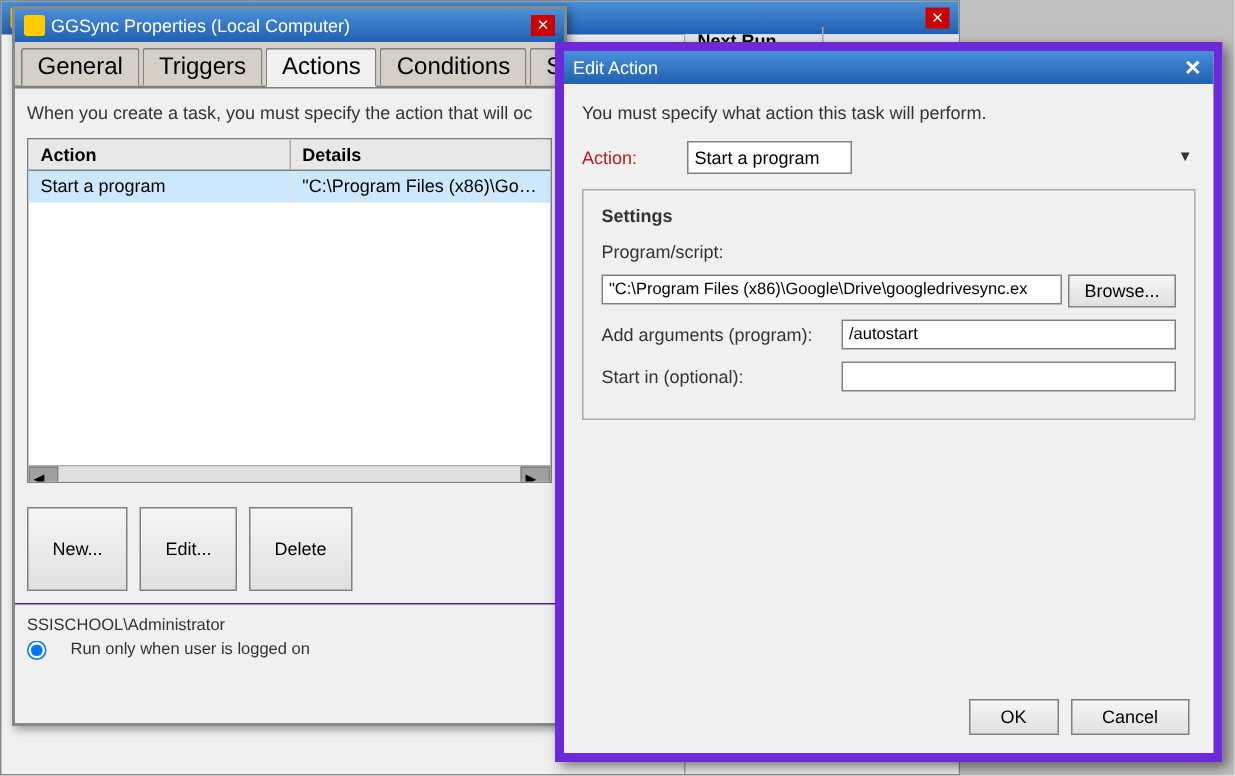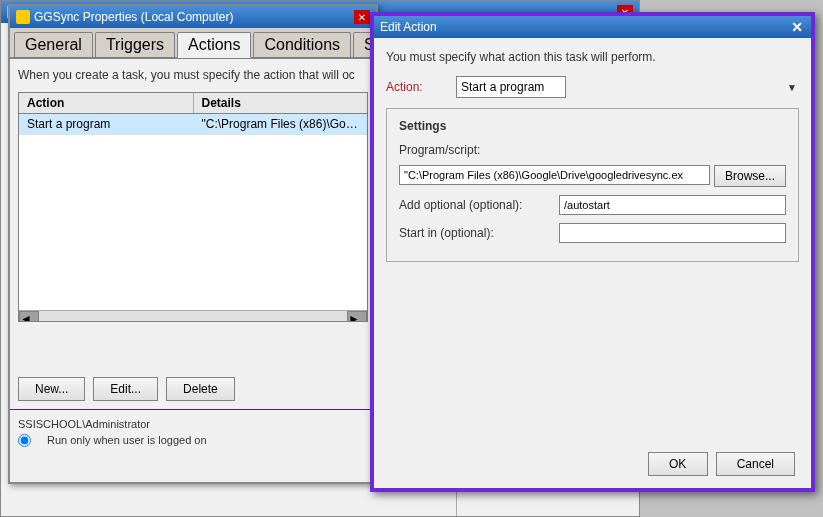--- a/index.html
+++ b/index.html
@@ -170,45 +170,44 @@
     }
 
     .props-buttons {
       display: flex;
       gap: 8px;
       padding: 8px;
       justify-content: flex-start;
     }
 
     .props-btn {
-      padding: 4px 16px;
+      padding: 20px 16px;
       border: 1px solid #808080;
       background: linear-gradient(to bottom, #f5f5f5, #e0e0e0);
       cursor: pointer;
       font-size: 12px;
       min-width: 60px;
-      margin-top: 39px;
     }
 
     .props-bottom {
       padding: 8px;
       font-size: 11px;
       color: #333;
       border-top: 1px solid #4c1d95;
     }
 
     
     .edit-action-dialog {
       position: absolute;
-      top: 12px;
+      top: 28px;
       left: 370px;
       width: 445px;
       height: 480px;
       background: #f0f0f0;
-      border: 4px solid #6d28d9;
+      border: 6px solid #6d28d9;
       box-shadow: 3px 3px 8px rgba(0,0,0,0.5);
     }
 
     .dialog-titlebar {
       background: linear-gradient(to bottom, #4a90d9, #2060b0);
       color: white;
       font-size: 12px;
       padding: 3px 6px;
       display: flex;
       align-items: center;
@@ -450,21 +449,21 @@
         <div class="settings-field-label">Program/script:</div>
       </div>
       <div class="settings-field-row">
         <div class="settings-input-group">
           <input type="text" class="settings-input" style="flex: 1 1 0%;" value="&quot;C:\Program Files (x86)\Google\Drive\googledrivesync.ex">
           <button class="browse-btn">Browse...</button>
         </div>
       </div>
 
       <div class="settings-field-row">
-        <div class="settings-field-label">Add optional (optional):</div>
+        <div class="settings-field-label">Add arguments (program):</div>
         <input type="text" class="settings-input" style="flex: 1 1 0%;" value="/autostart">
       </div>
 
       <div class="settings-field-row">
         <div class="settings-field-label">Start in (optional):</div>
         <input type="text" class="settings-input" style="flex: 1 1 0%;" value="">
       </div>
     </div>
   </div>
 

